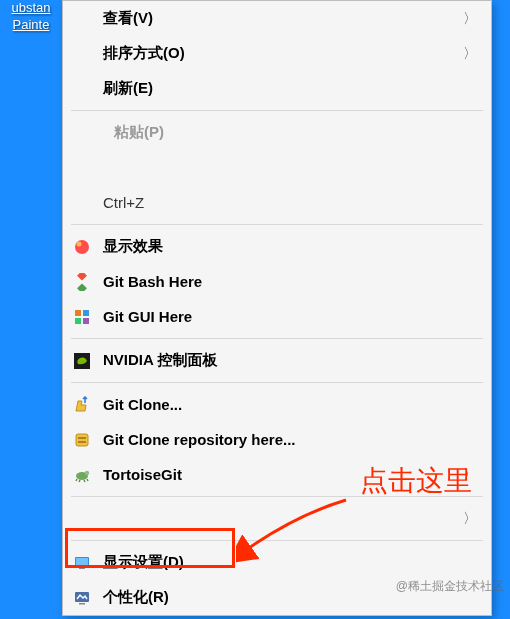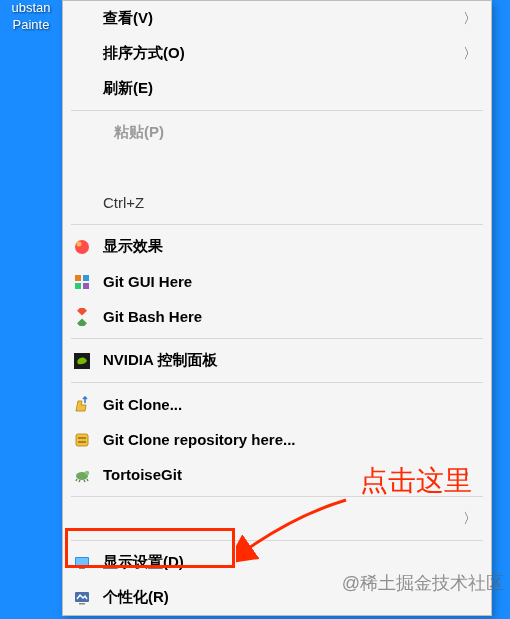--- a/index.html
+++ b/index.html
@@ -16,20 +16,21 @@
   .desktop-icon {
     position: absolute;
     top: 0px;
     left: 0px;
     color: #fff;
     font-size: 13px;
     text-align: center;
     width: 62px;
     line-height: 1.3;
     text-shadow: 1px 1px 2px rgba(0,0,0,0.6);
+    text-decoration: underline;
   }
   .context-menu {
     position: absolute;
     top: 0;
     left: 62px;
     width: 430px;
     background: #f5f5f5;
     border: 1px solid #bdbdbd;
     box-shadow: 3px 3px 8px rgba(0,0,0,0.25);
   }
@@ -88,21 +89,21 @@
   }
   .arrow {
     position: absolute;
     pointer-events: none;
   }
   .watermark {
     position: absolute;
     right: 6px;
     bottom: 24px;
     color: rgba(100,100,100,0.7);
-    font-size: 18px;
+    font-size: 12px;
     pointer-events: none;
   }
   .watermark2 {
     position: absolute;
     right: 6px;
     bottom: 4px;
     color: rgba(100,100,100,0.55);
     font-size: 13px;
     pointer-events: none;
   }
@@ -157,37 +158,37 @@
           <circle cx="9" cy="9" r="7" fill="#ff4d4d"></circle>
           <circle cx="6" cy="6" r="2.5" fill="#ffb84d"></circle>
         </svg>
     </span>
     <span class="label">显示效果</span>
   </div>
 
   <div class="menu-item">
     <span class="icon">
       <svg width="18" height="18" viewBox="0 0 18 18">
+          <rect x="1" y="1" width="7" height="7" fill="#f05033" transform="rotate(45 9 9)"></rect>
+          <rect x="10" y="10" width="7" height="7" fill="#4f9e4f" transform="rotate(45 9 9)"></rect>
+        </svg>
+    </span>
+    <span class="label">Git Bash Here</span>
+  </div>
+
+  <div class="menu-item">
+    <span class="icon">
+      <svg width="18" height="18" viewBox="0 0 18 18">
           <rect x="2" y="2" width="6" height="6" fill="#e67e22"></rect>
           <rect x="10" y="2" width="6" height="6" fill="#3498db"></rect>
           <rect x="2" y="10" width="6" height="6" fill="#2ecc71"></rect>
           <rect x="10" y="10" width="6" height="6" fill="#9b59b6"></rect>
         </svg>
     </span>
     <span class="label">Git GUI Here</span>
-  </div>
-
-  <div class="menu-item">
-    <span class="icon">
-      <svg width="18" height="18" viewBox="0 0 18 18">
-          <rect x="1" y="1" width="7" height="7" fill="#f05033" transform="rotate(45 9 9)"></rect>
-          <rect x="10" y="10" width="7" height="7" fill="#4f9e4f" transform="rotate(45 9 9)"></rect>
-        </svg>
-    </span>
-    <span class="label">Git Bash Here</span>
   </div>
 
   <div class="separator"></div>
 
   <div class="menu-item">
     <span class="icon">
       <svg width="18" height="18" viewBox="0 0 18 18">
           <rect x="1" y="1" width="16" height="16" fill="#1a1a1a"></rect>
           <path d="M5 12 Q3 8 7 6 Q12 4 14 9 Q11 13 5 12" fill="#76b900"></path>
         </svg>

